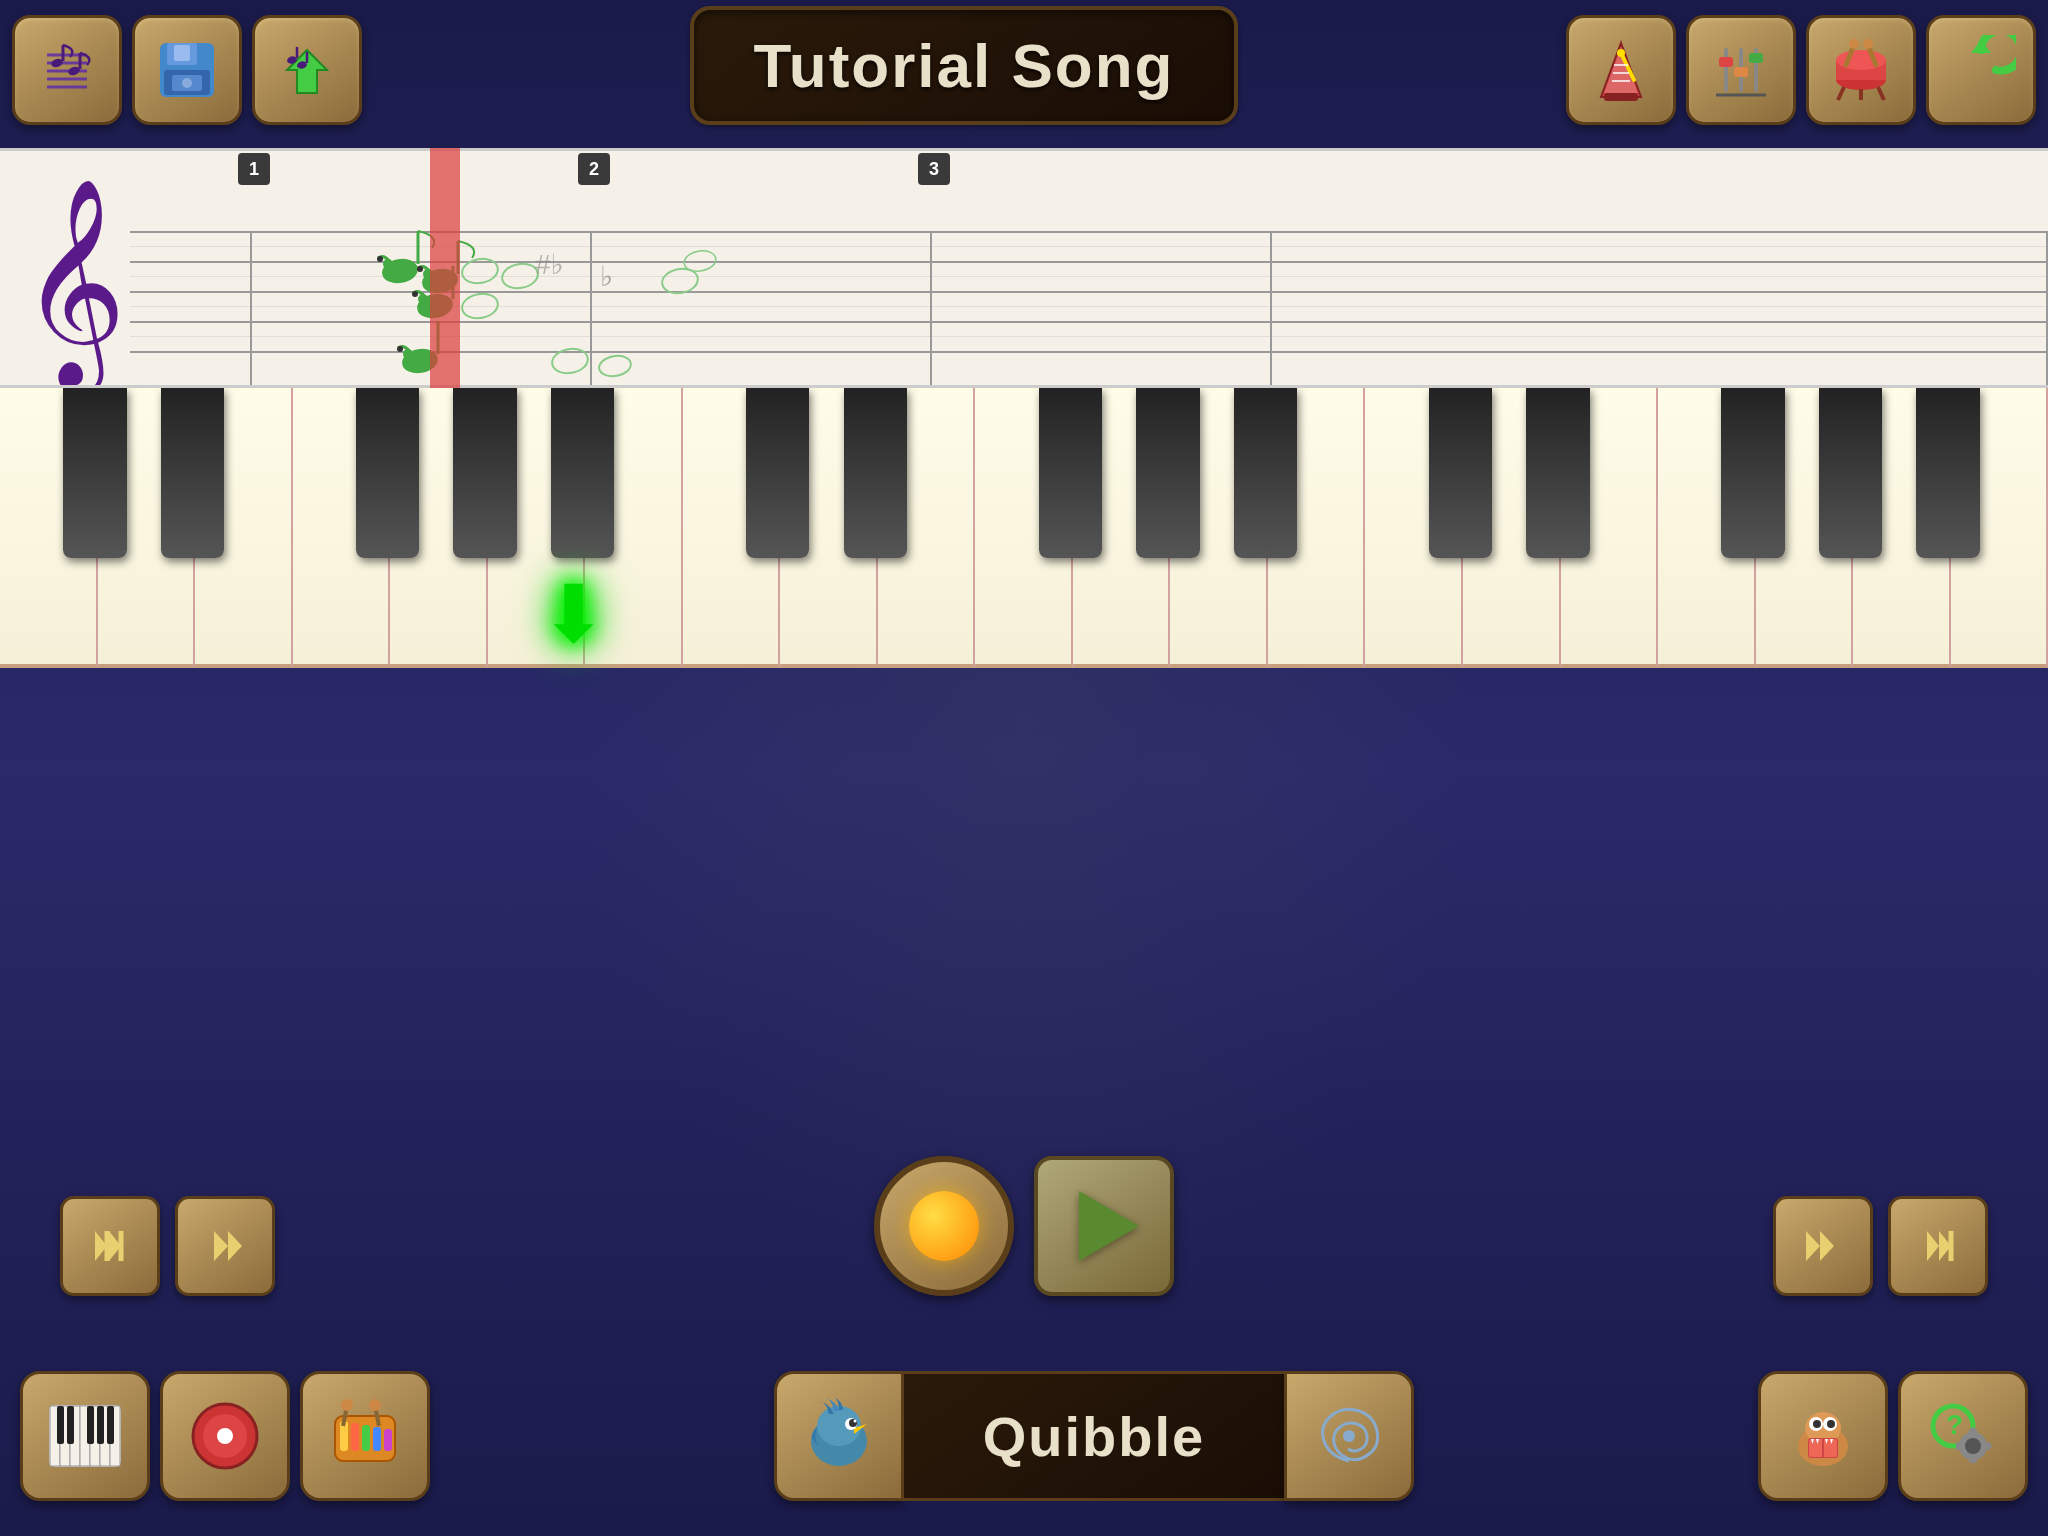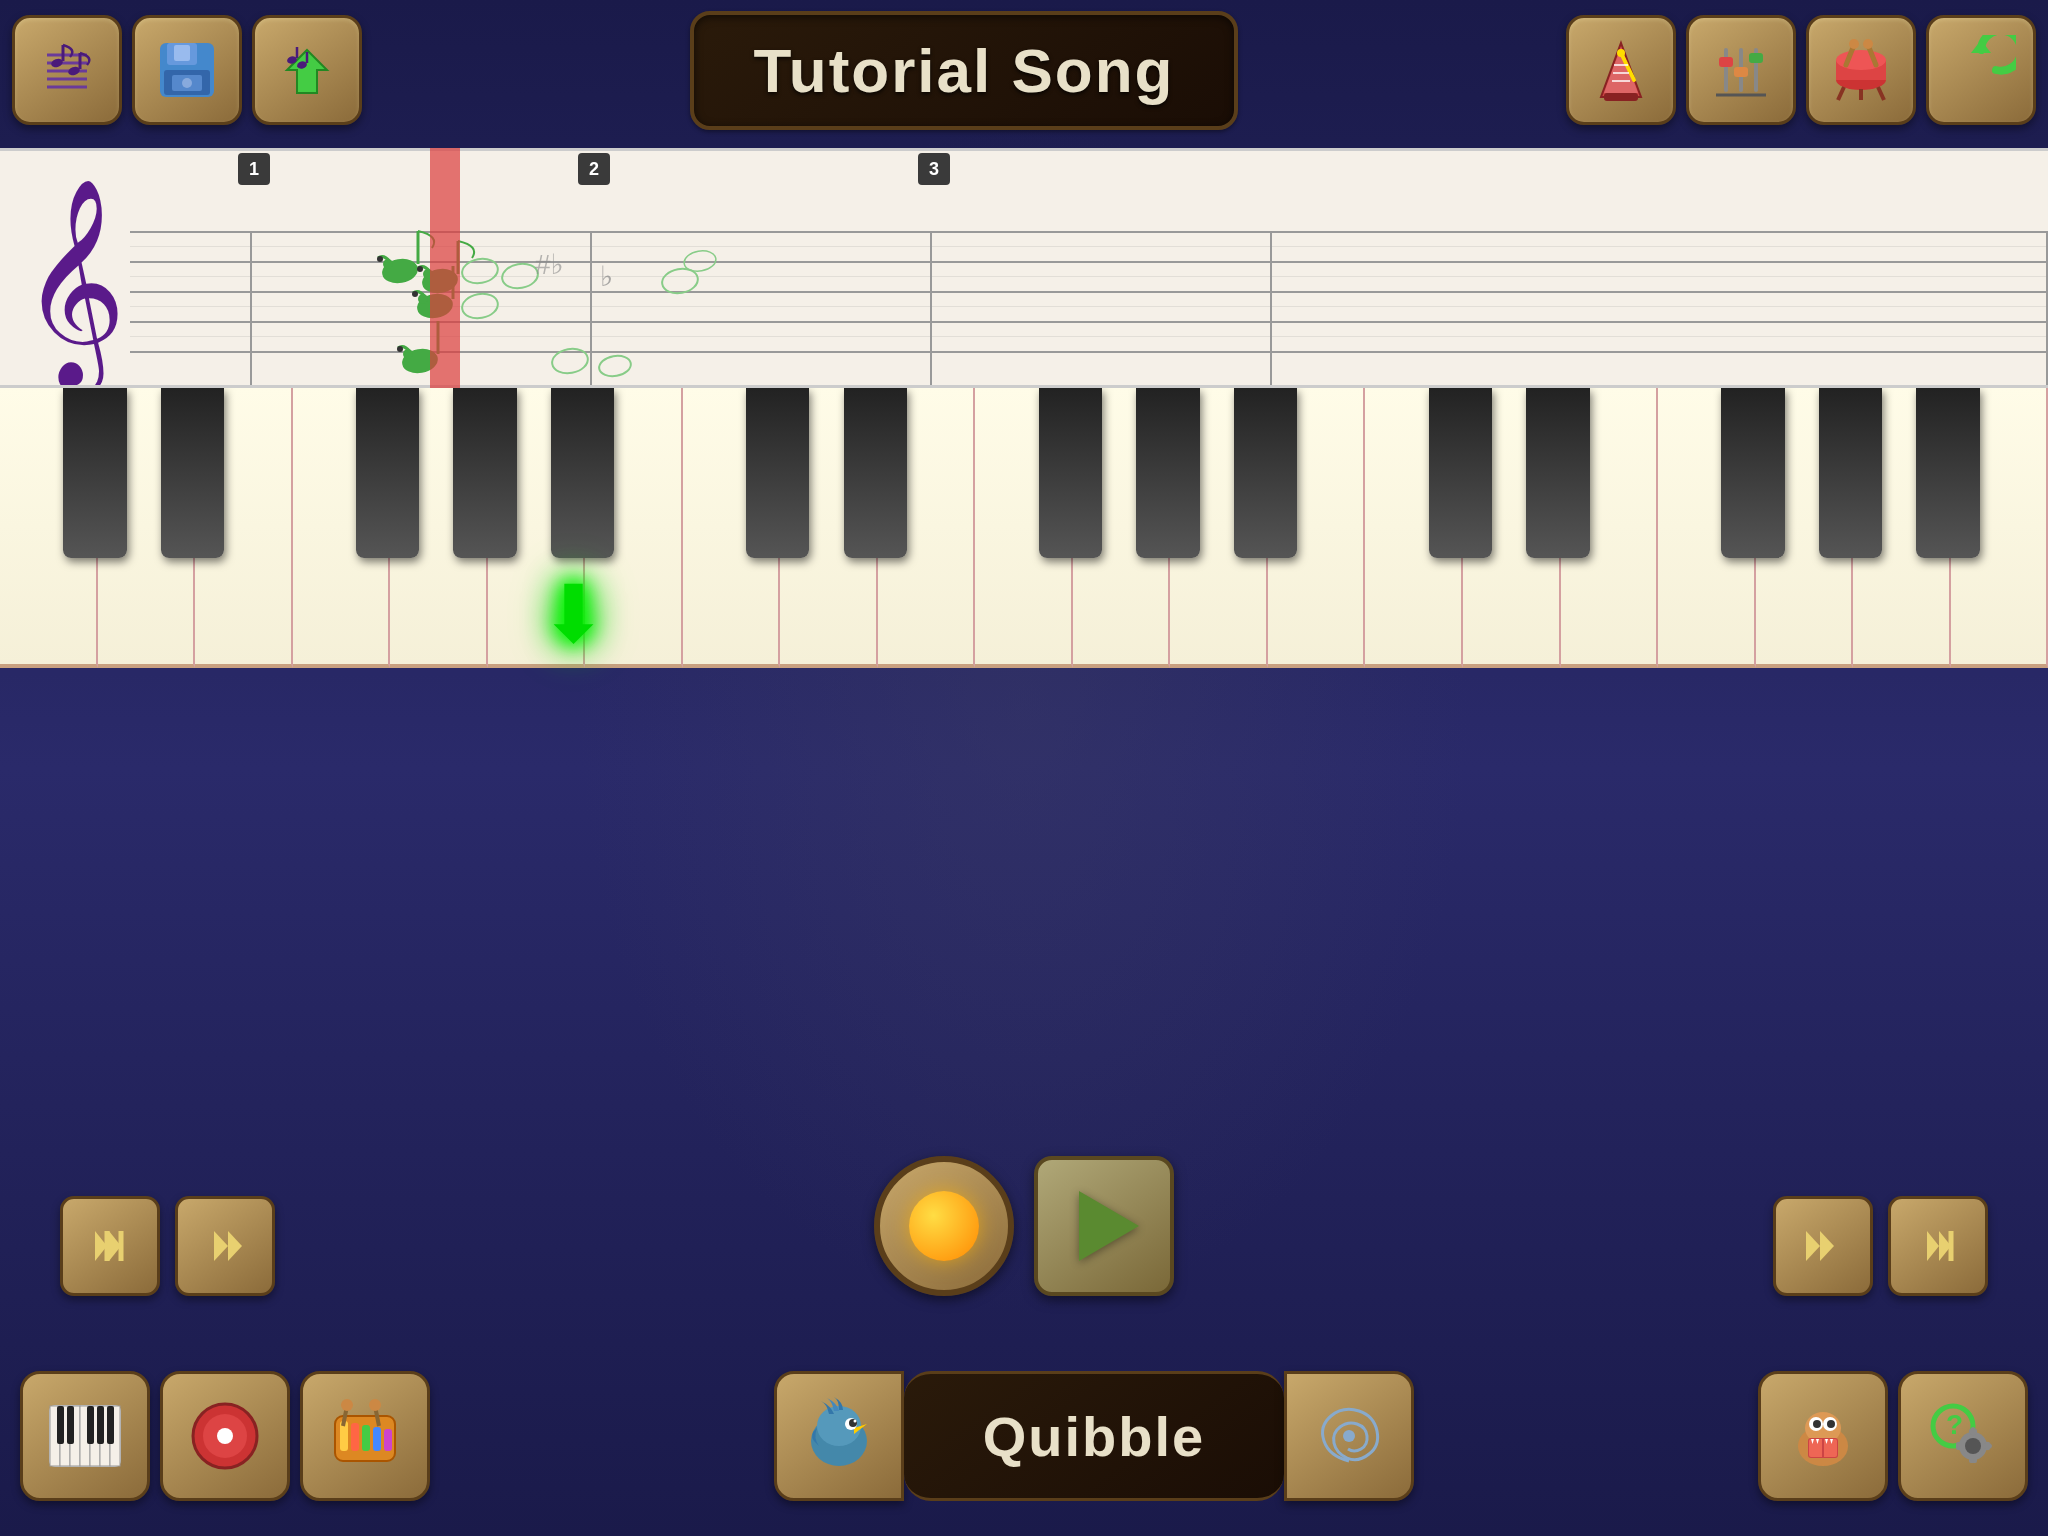--- a/index.html
+++ b/index.html
@@ -26,21 +26,21 @@
     }
 
     
     .top-toolbar {
       position: absolute;
       top: 0;
       left: 0;
       right: 0;
       height: 140px;
       display: flex;
-      align-items: center;
+      align-items: flex-end;
       justify-content: space-between;
       padding: 15px 12px;
       z-index: 10;
       gap: 34px;
     }
 
     .toolbar-left {
       display: flex;
       gap: 10px;
     }
@@ -342,21 +342,20 @@
     .character-name-box {
       background: linear-gradient(145deg, #2a1a0a, #1a0d05);
       border-top: 3px solid #5a3e1a;
       border-bottom: 3px solid #5a3e1a;
       height: 130px;
       min-width: 380px;
       display: flex;
       align-items: center;
       justify-content: center;
       padding: 0 30px;
-      border-radius: 27px;
     }
 
     .character-name {
       color: #e8e0c8;
       font-size: 56px;
       font-weight: bold;
       letter-spacing: 2px;
     }
 
     .character-icon-btn {

